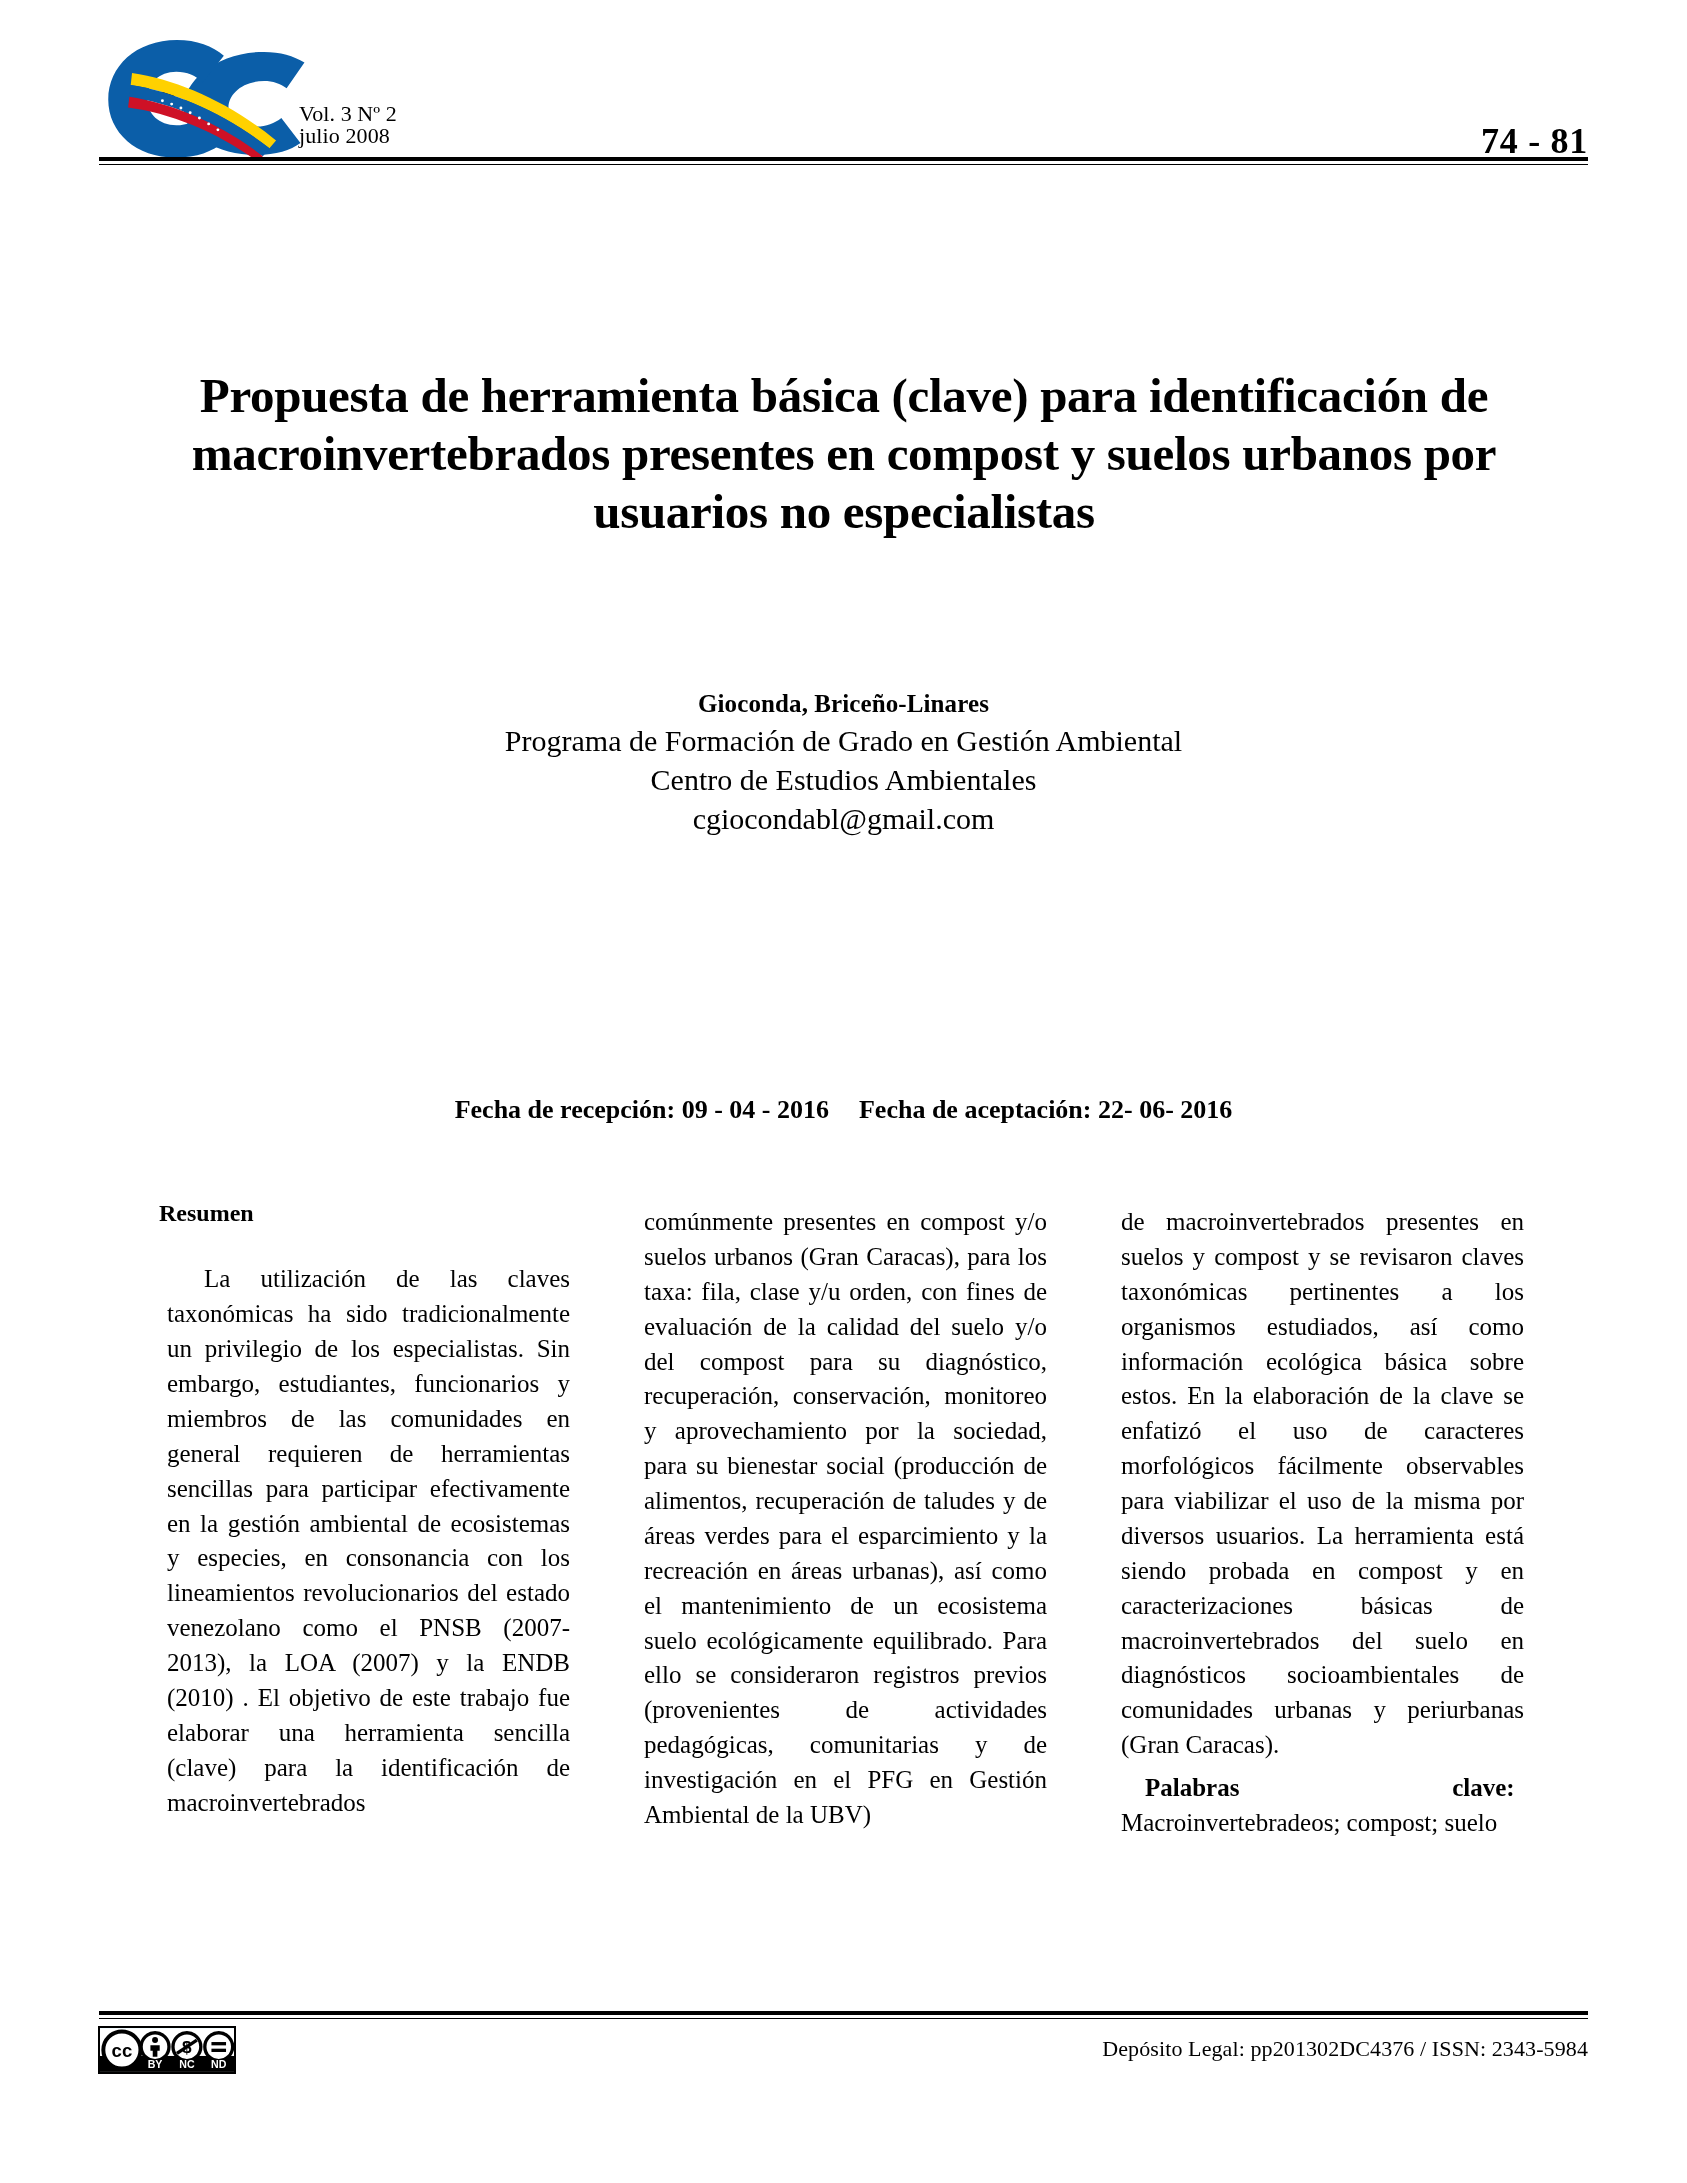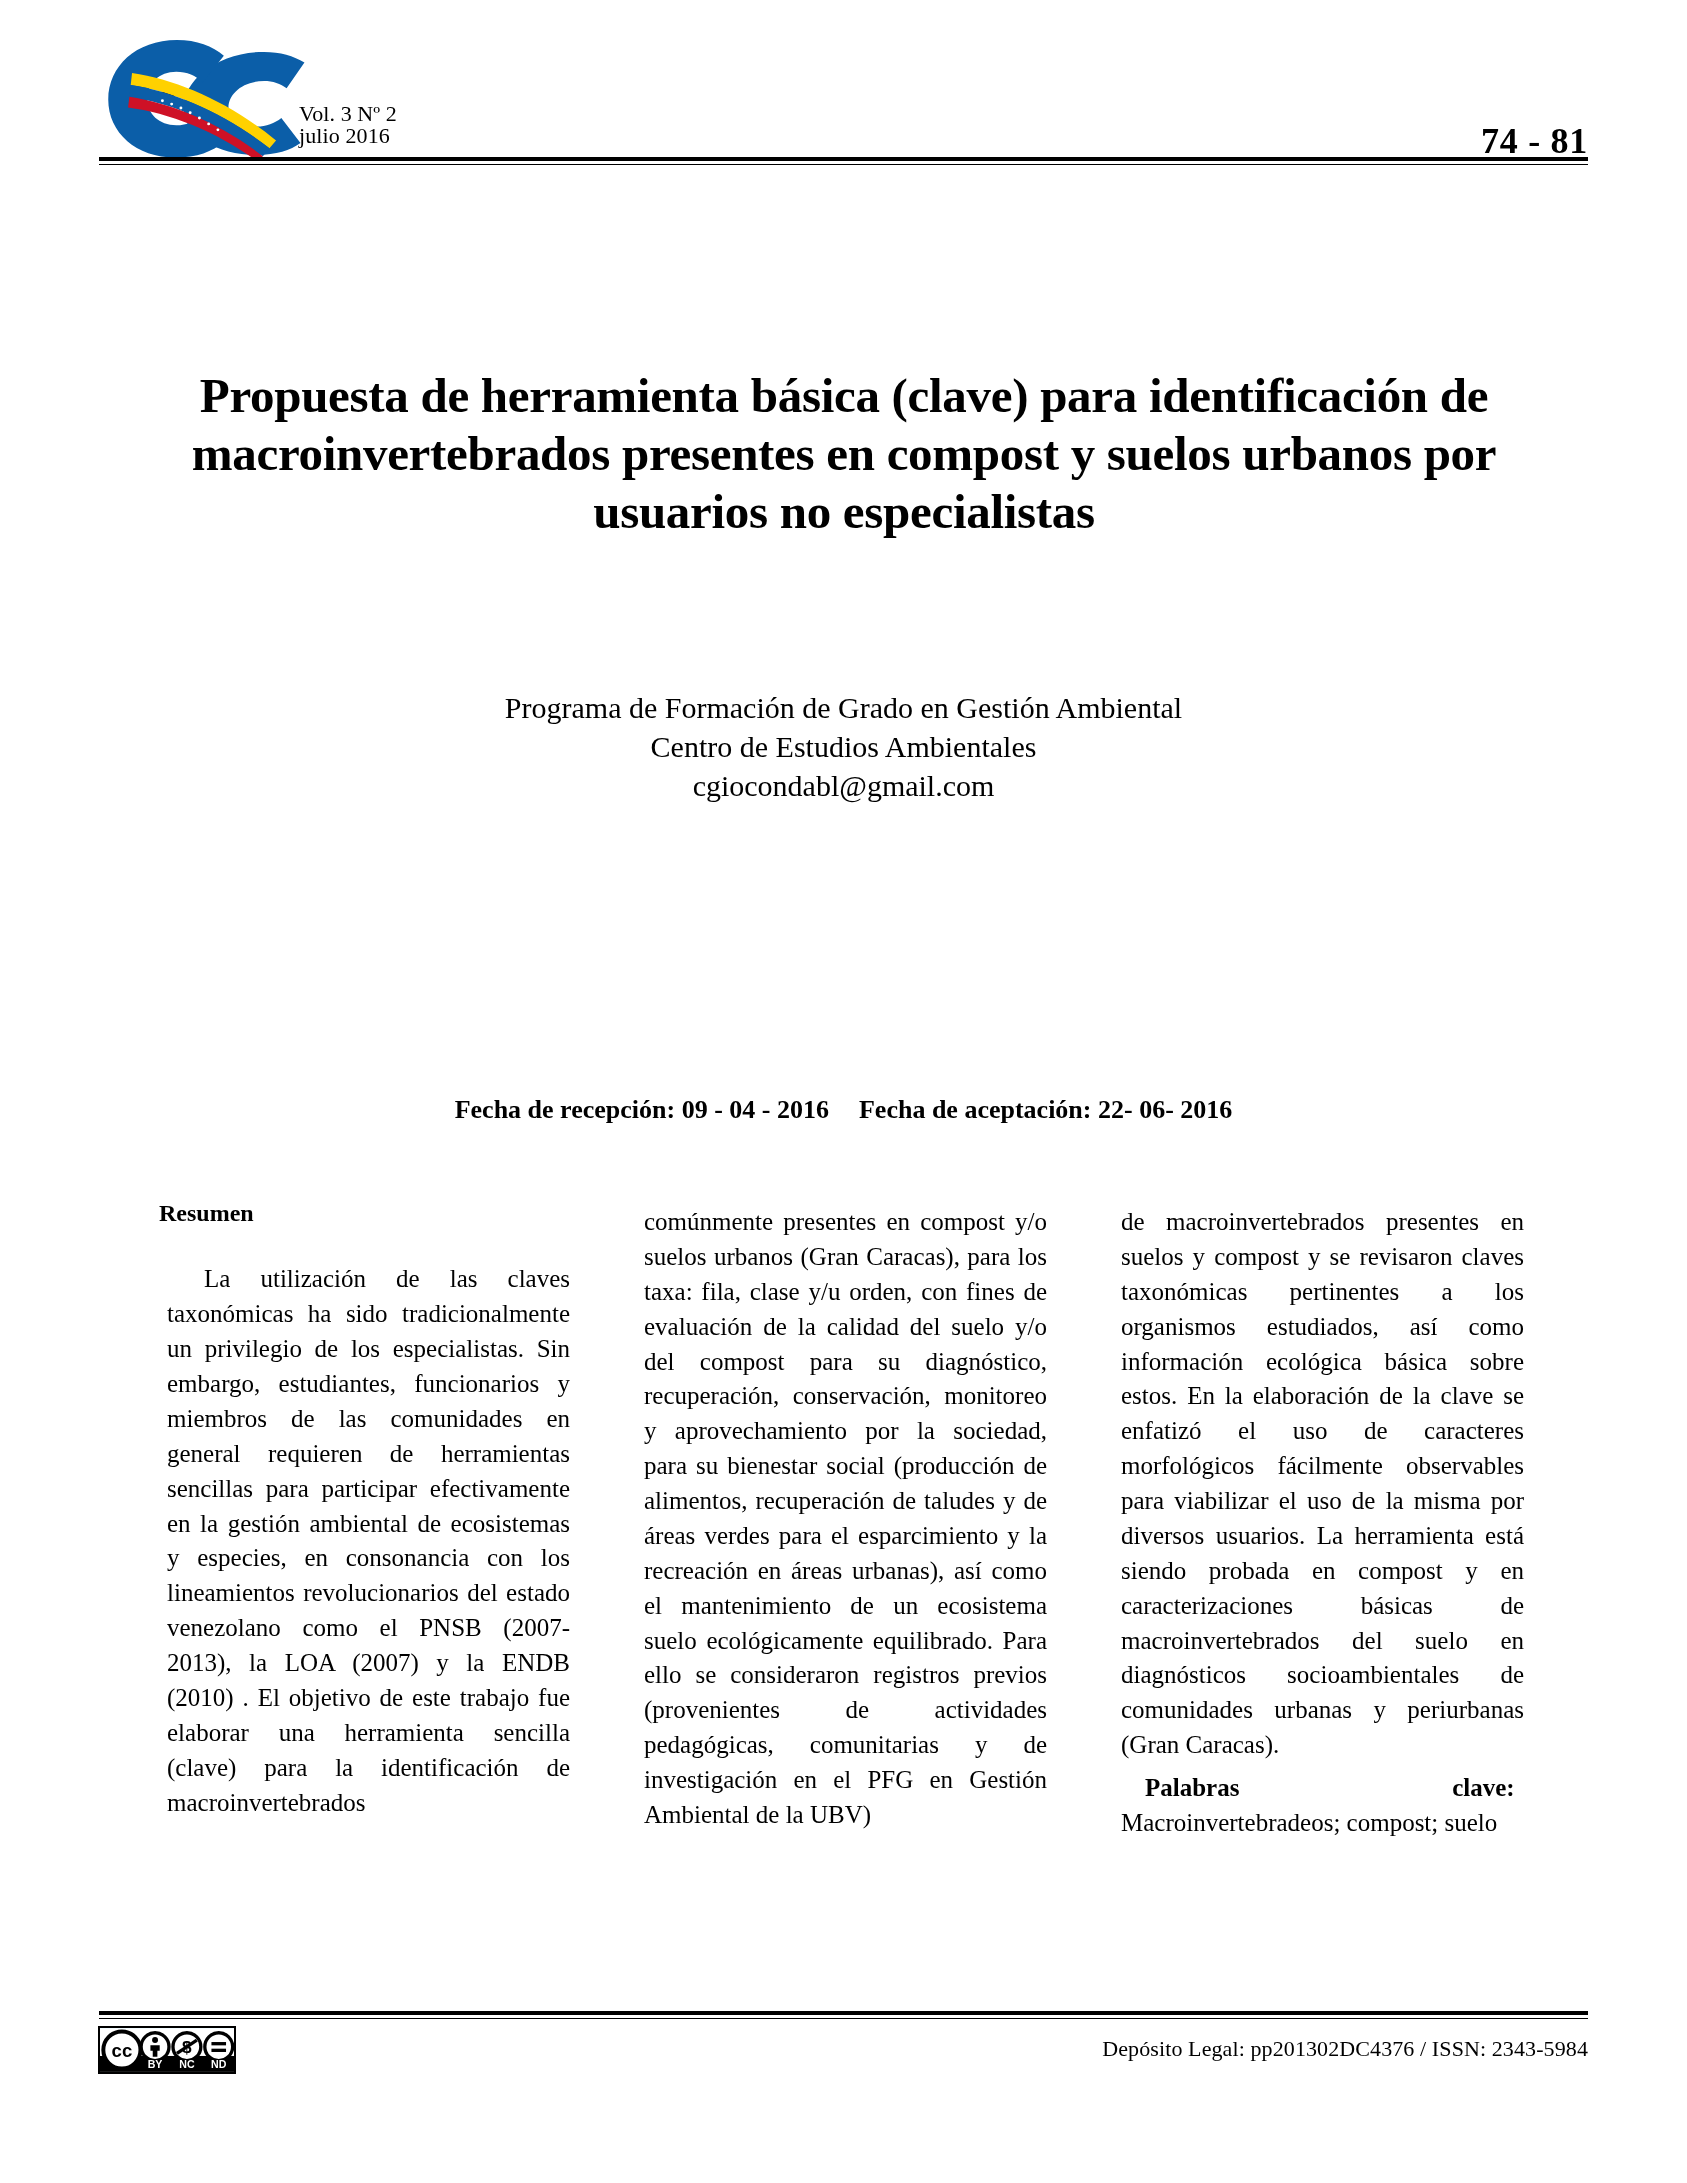--- a/index.html
+++ b/index.html
@@ -241,31 +241,32 @@
             <circle cx="152" cy="130" r="2.2"></circle>
             <circle cx="166" cy="139" r="2.2"></circle>
             <circle cx="180" cy="148" r="2.2"></circle>
           </g>
         </g>
       </svg>
     </div>
 
     <div class="vol-block">
       <span class="vol-line">Vol. 3 Nº 2</span>
-      <span class="vol-line">julio 2016</span>
+      <span class="vol-line">julio 2008</span>
     </div>
 
     <div class="page-range">74 - 81</div>
   </div>
 
   <div class="rule-top"></div>
 
   <h1 class="article-title">Propuesta de herramienta básica (clave) para identificación de macroinvertebrados presentes en compost y suelos urbanos por usuarios no especialistas</h1>
 
   <div class="author-block">
+    <div class="author-name">Gioconda, Briceño-Linares</div>
     <div class="affil">Programa de Formación de Grado en Gestión Ambiental</div>
     <div class="affil">Centro de Estudios Ambientales</div>
     <div class="affil">cgiocondabl@gmail.com</div>
   </div>
 
   <div class="dates-line">
     <span>Fecha de recepción: 09 - 04 - 2016</span><span class="dates-gap"></span><span>Fecha de aceptación: 22- 06- 2016</span>
   </div>
 
   <div class="columns">

